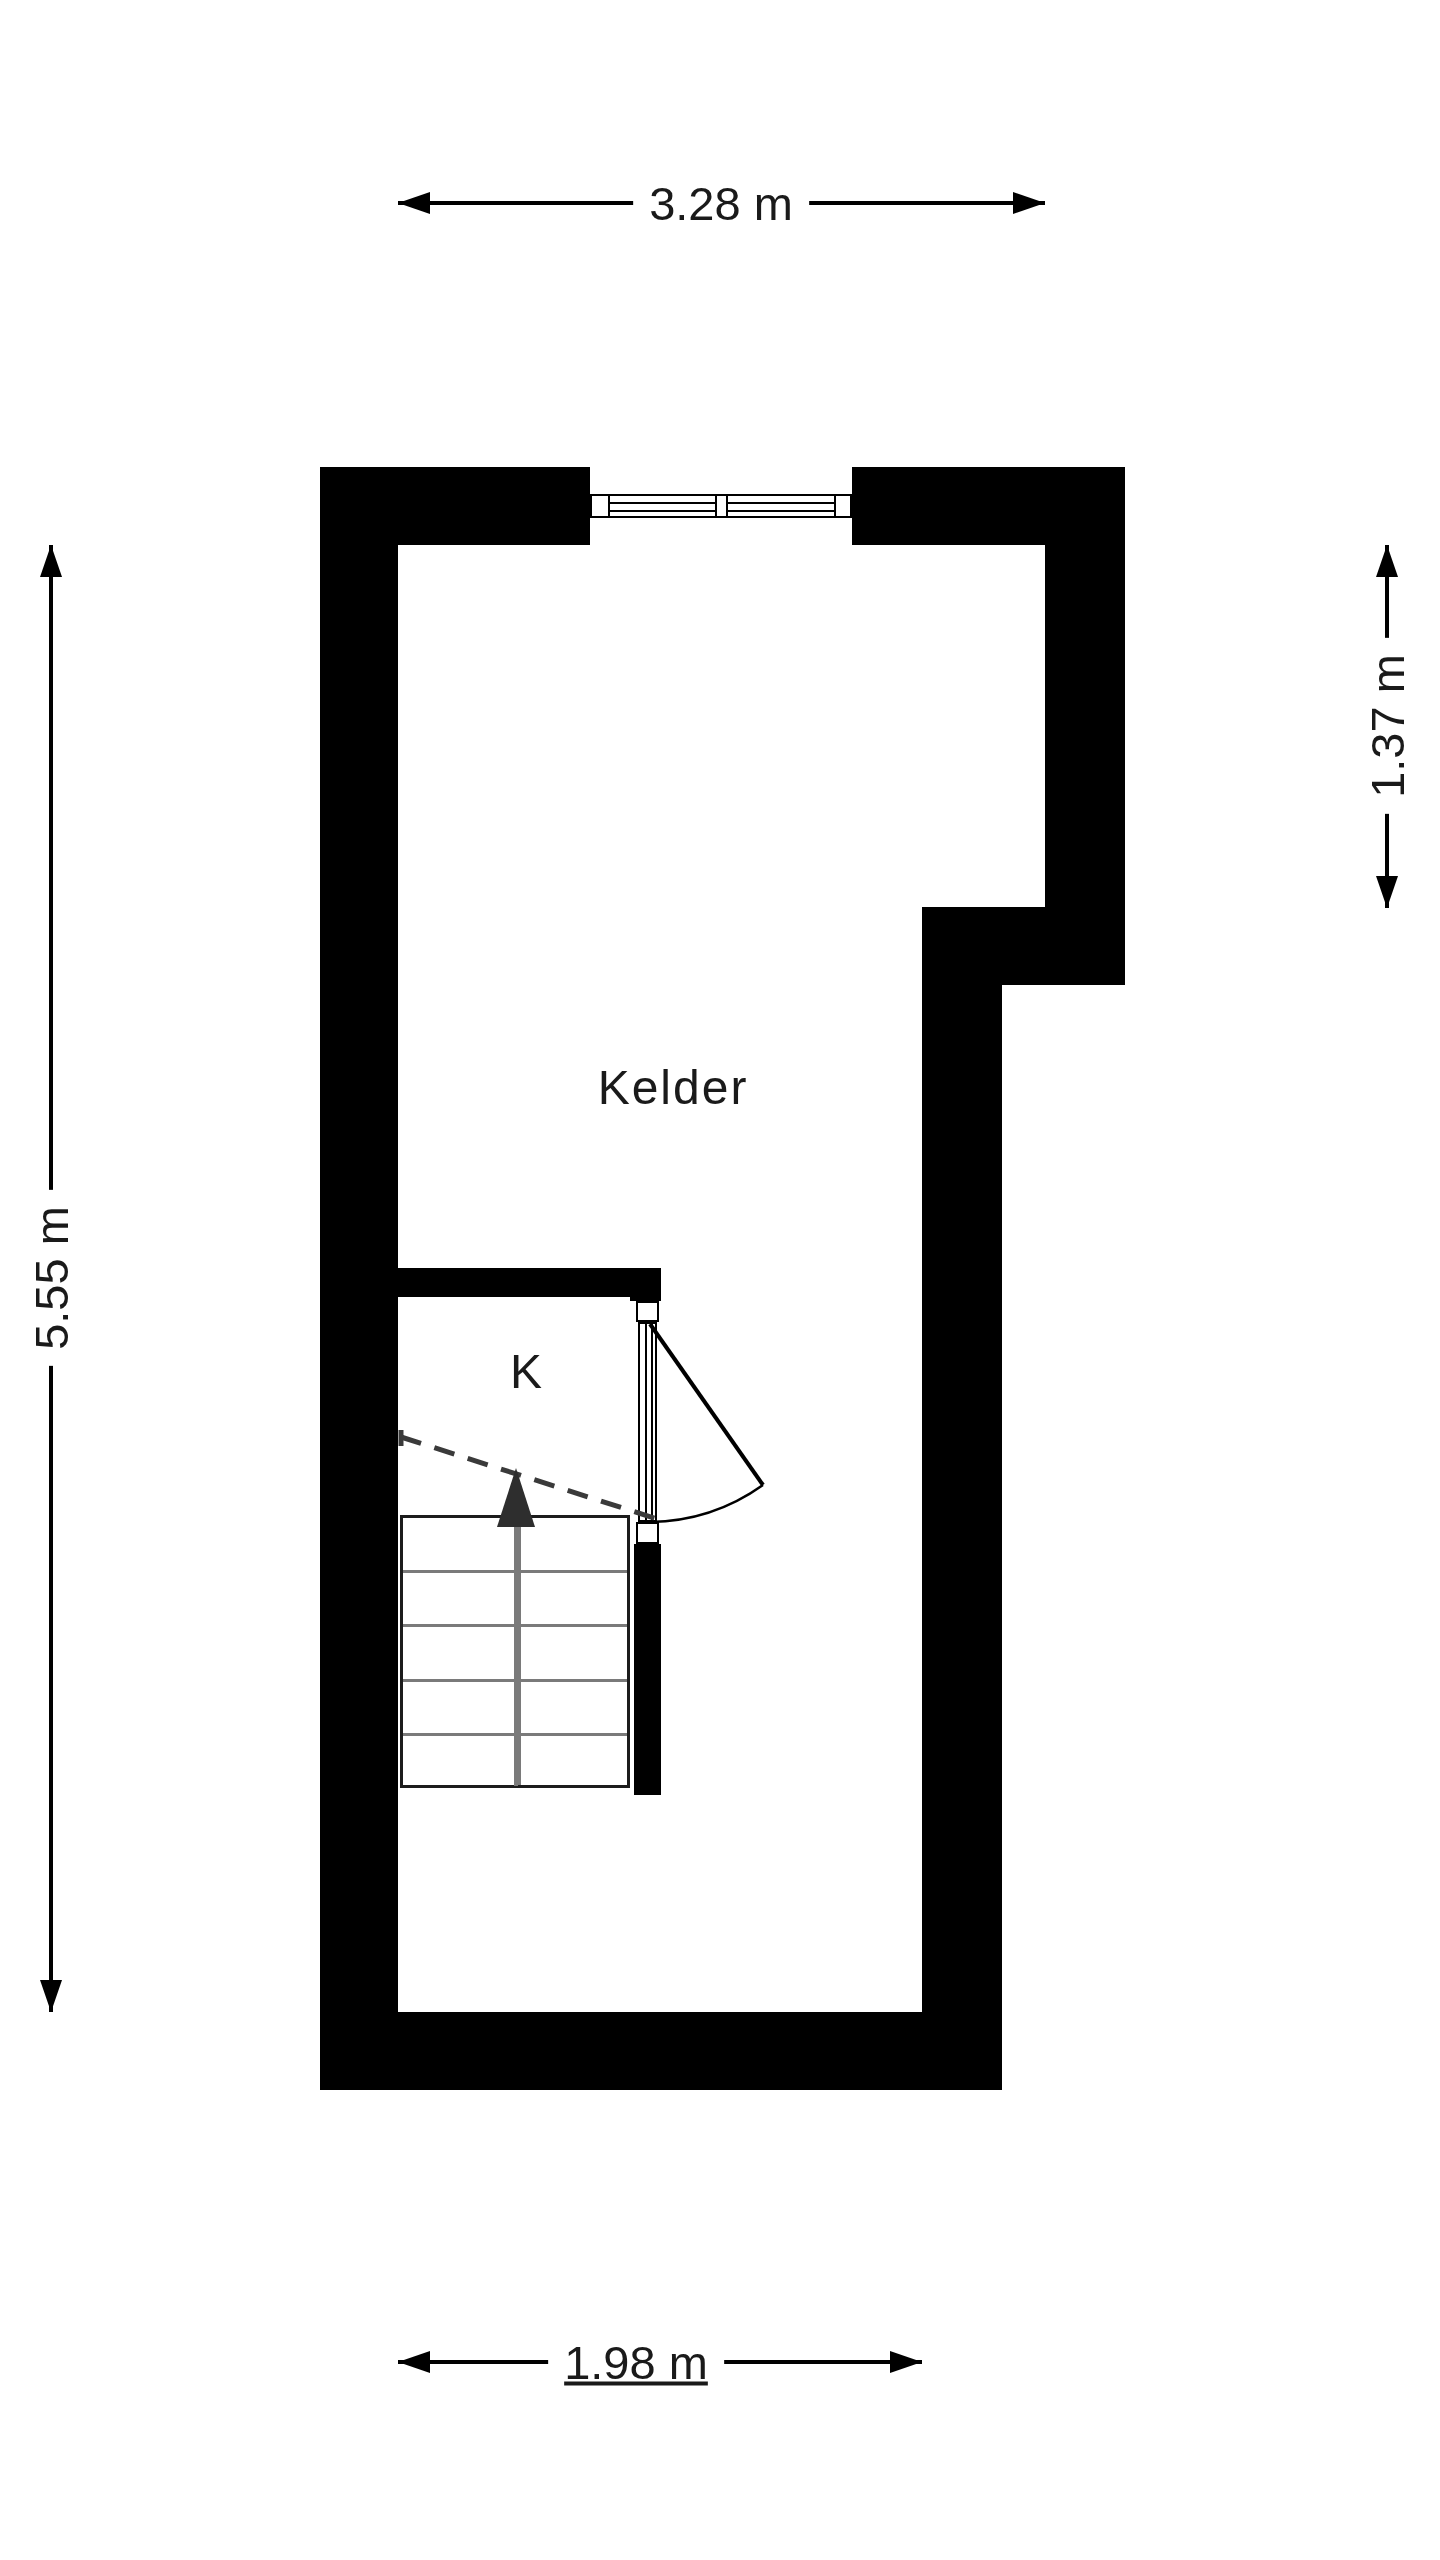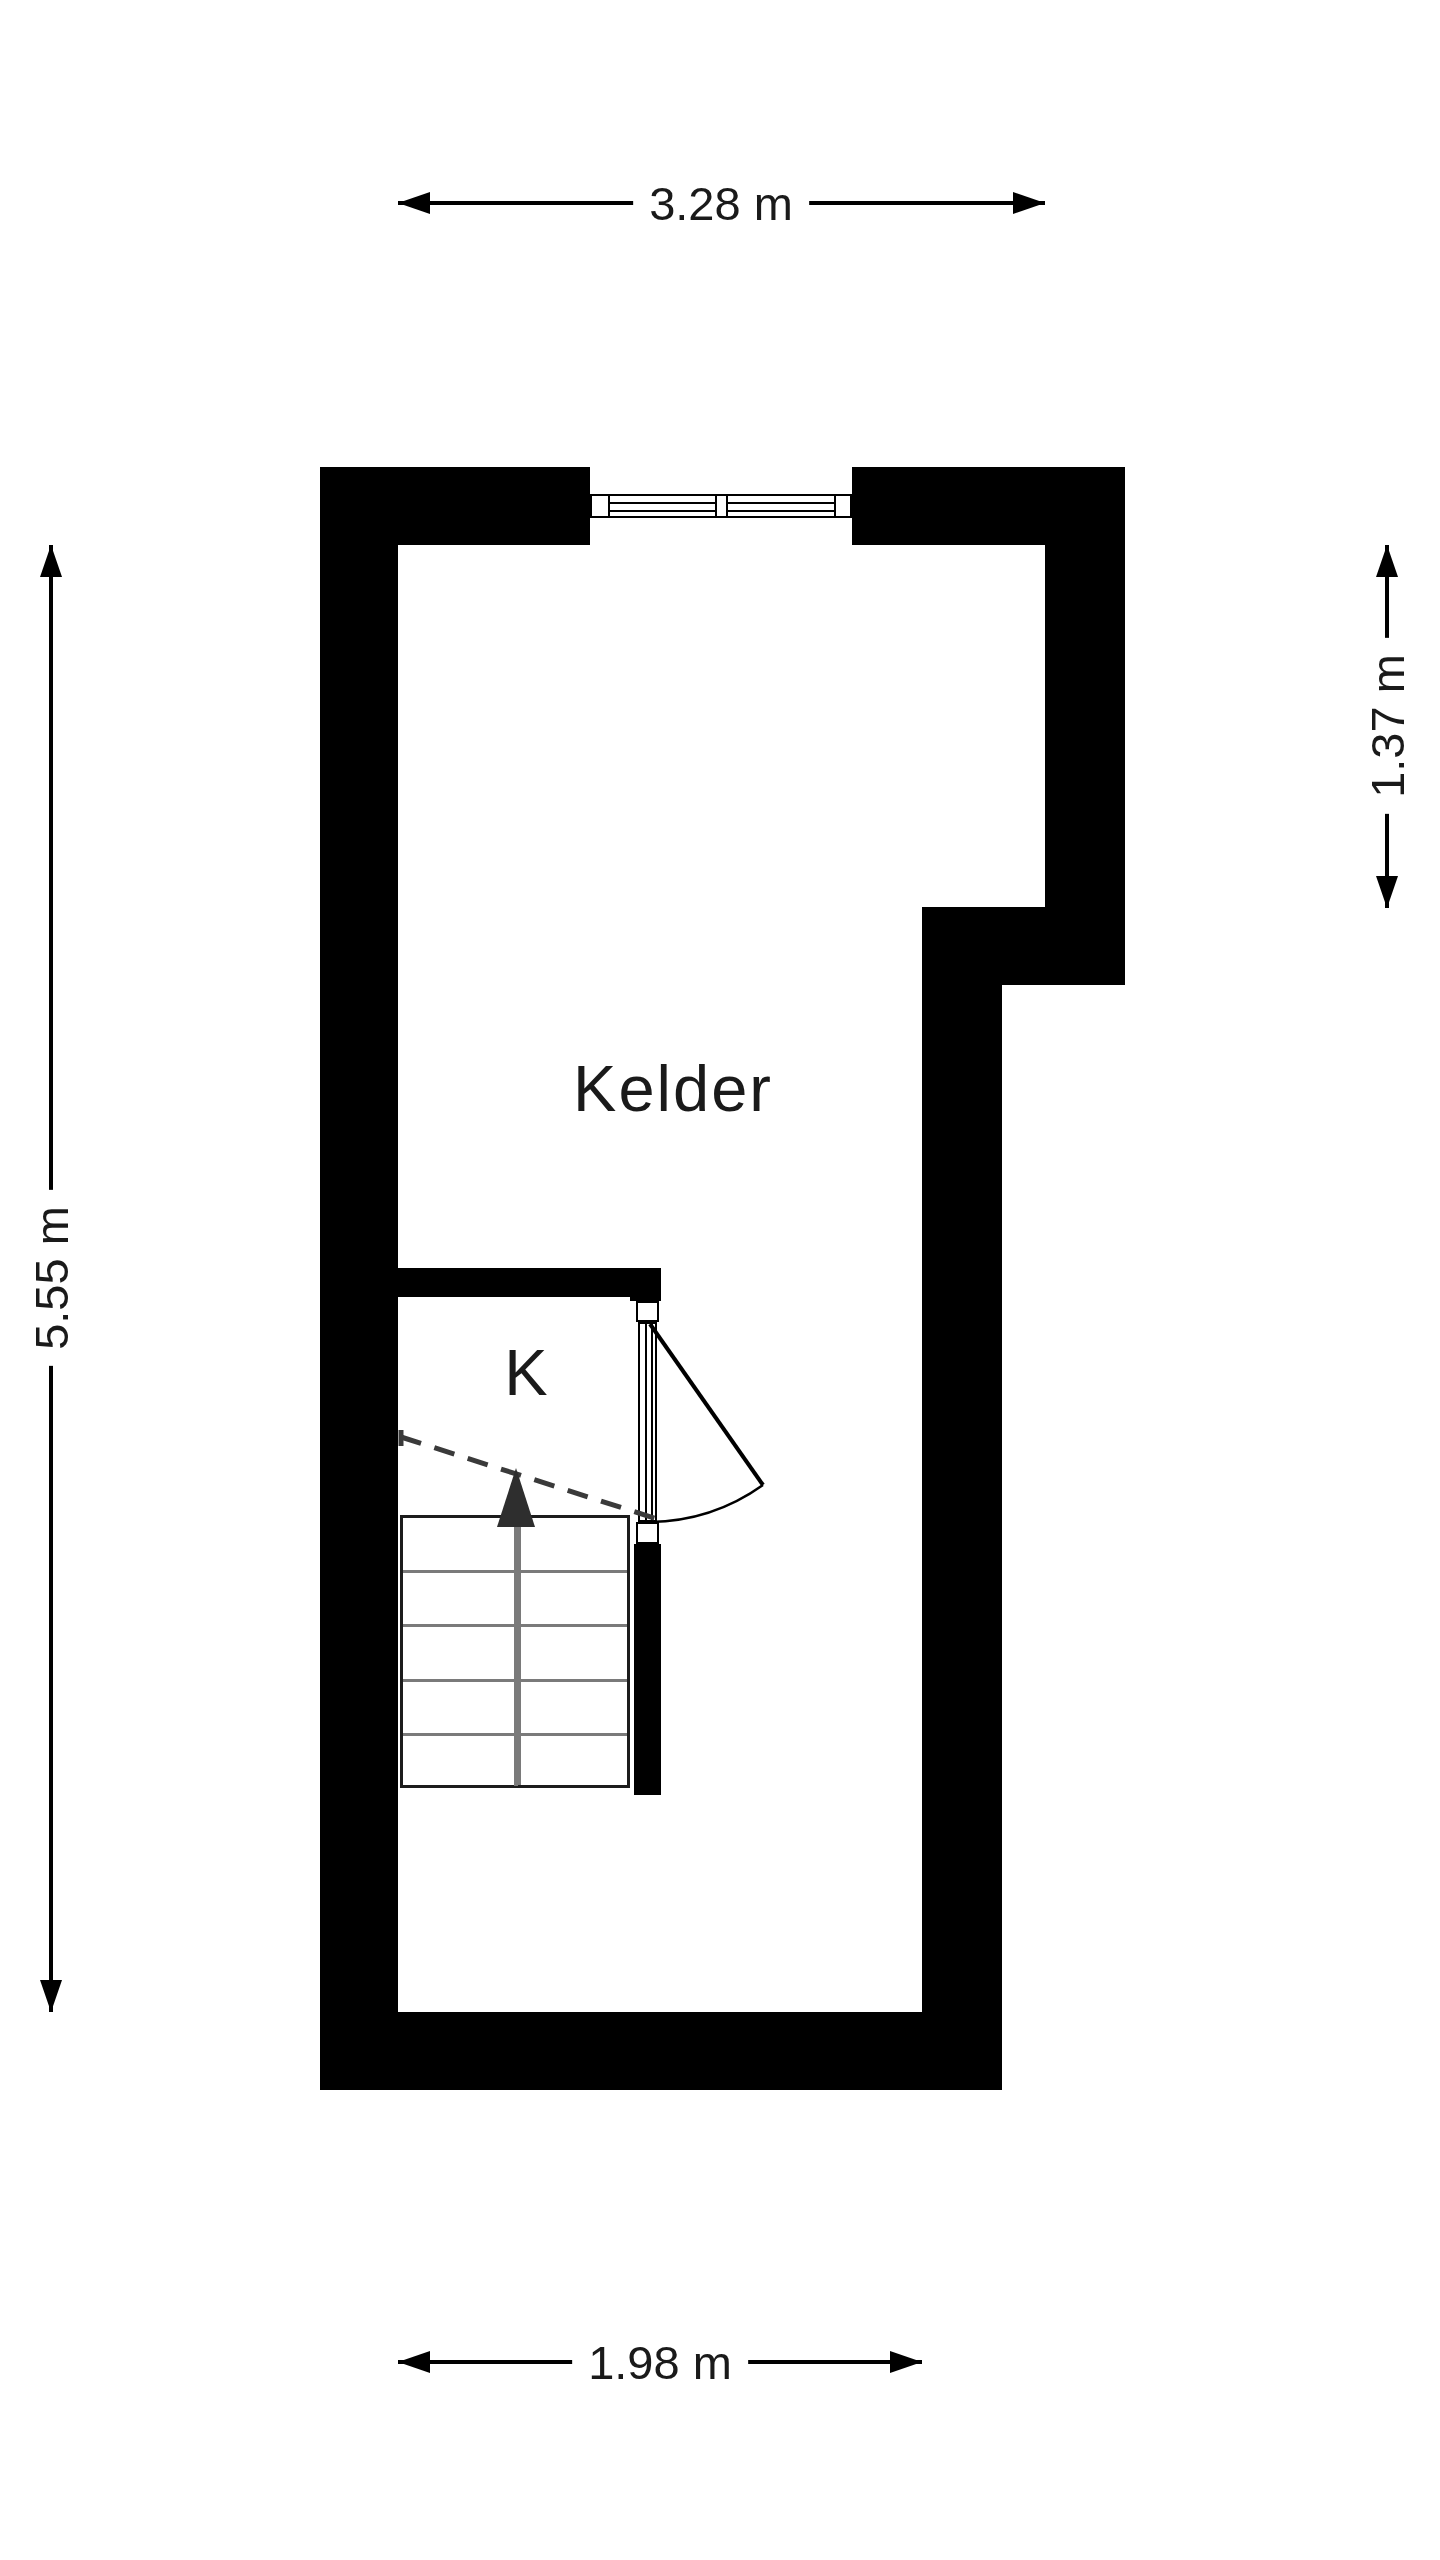--- a/index.html
+++ b/index.html
@@ -110,21 +110,21 @@
   }
   .dim-label.vert {
     transform: translate(-50%, -50%) rotate(-90deg);
   }
 
   
   .room-label {
     position: absolute;
     transform: translate(-50%, -50%);
     color: var(--text, #1a1a1a);
-    font-size: 65px;
+    font-size: 48px;
     letter-spacing: 2px;
     line-height: 1;
     white-space: nowrap;
   }
 
   svg.overlay {
     position: absolute;
     left: 0; top: 0;
     pointer-events: none;
   }
@@ -209,16 +209,16 @@
     <div class="dim-line-v" style="left:1385px; top:545px; height:363px;"></div>
     <div class="arrow up" style="left:1376px; top:545px;"></div>
     <div class="arrow down" style="left:1376px; top:876px;"></div>
     <div class="dim-label vert" style="left:1387px; top:726px;">1.37 m</div>
   </div>
 
   <div>
     <div class="dim-line-h" style="left:398px; top:2360px; width:524px;"></div>
     <div class="arrow left" style="left:398px; top:2351px;"></div>
     <div class="arrow right" style="left:890px; top:2351px;"></div>
-    <div class="dim-label" style="left:660px; top:2362px;">1.98 m</div>
+    <div class="dim-label" style="left:636px; top:2362px;text-decoration:underline;">1.98 m</div>
   </div>
 
 </div>
 
 </body></html>

